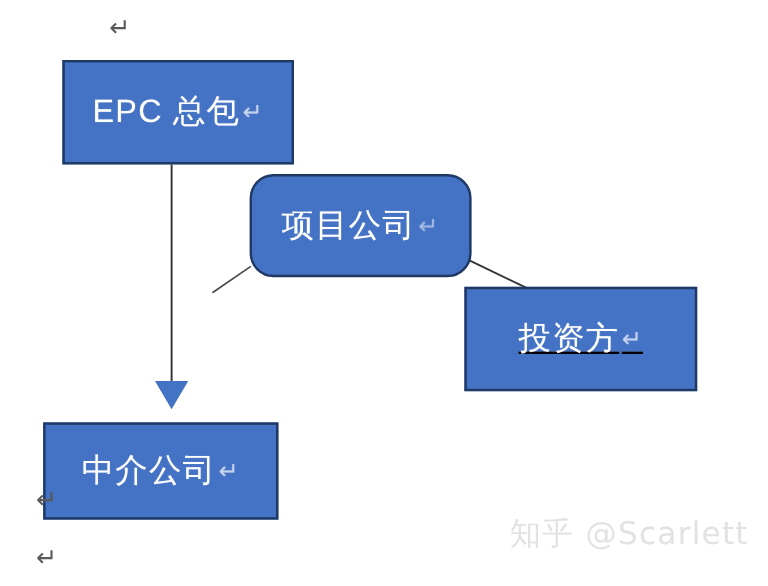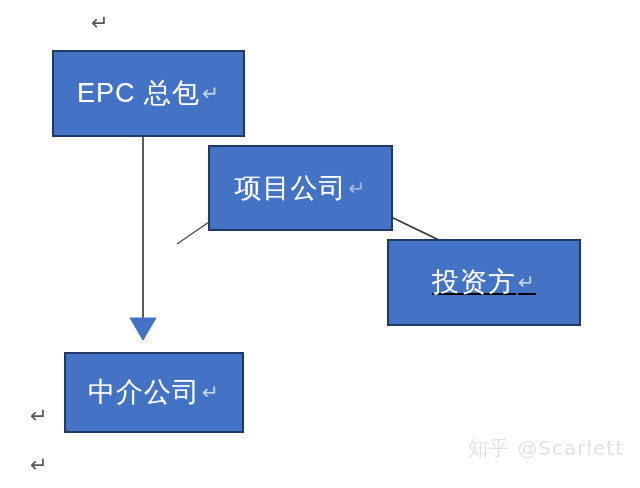--- a/index.html
+++ b/index.html
@@ -35,23 +35,23 @@
   .node-label .pilcrow {
     color: rgba(255,255,255,0.55);
     font-size: 20px;
     margin-left: 2px;
     vertical-align: 2px;
   }
   .node-label .pilcrow.faint {
     color: rgba(255,255,255,0.28);
   }
   #node-epc      { left: 52px;  top: 50px;  width: 193px; height: 87px; }
-  #node-project  { left: 208px; top: 145px; width: 185px; height: 86px; }
+  #node-project  { left: 208px; top: 145px; width: 185px; height: 86px; border-radius: 20px; }
   #node-investor { left: 387px; top: 239px; width: 194px; height: 87px; text-decoration: underline; }
-  #node-agency   { left: 64px;  top: 352px; width: 180px; height: 81px; }
+  #node-agency   { left: 36px;  top: 352px; width: 196px; height: 81px; }
 
   #edges {
     position: absolute;
     left: 0;
     top: 0;
     width: 640px;
     height: 488px;
     pointer-events: none;
   }
 
@@ -64,21 +64,21 @@
   }
   #mark-top          { left: 91px;  top: 13px; }
   #mark-bottom-upper { left: 30px;  top: 406px; }
   #mark-bottom-lower { left: 30px;  top: 455px; }
 
   #watermark {
     position: absolute;
     right: 16px;
     bottom: 26px;
     color: #E2E2E2;
-    font-size: 20px;
+    font-size: 26px;
     letter-spacing: 1px;
     white-space: nowrap;
     font-family: "DejaVu Sans", sans-serif;
   }
 </style>
 </head>
 <body>
 
 <div id="canvas">
 

